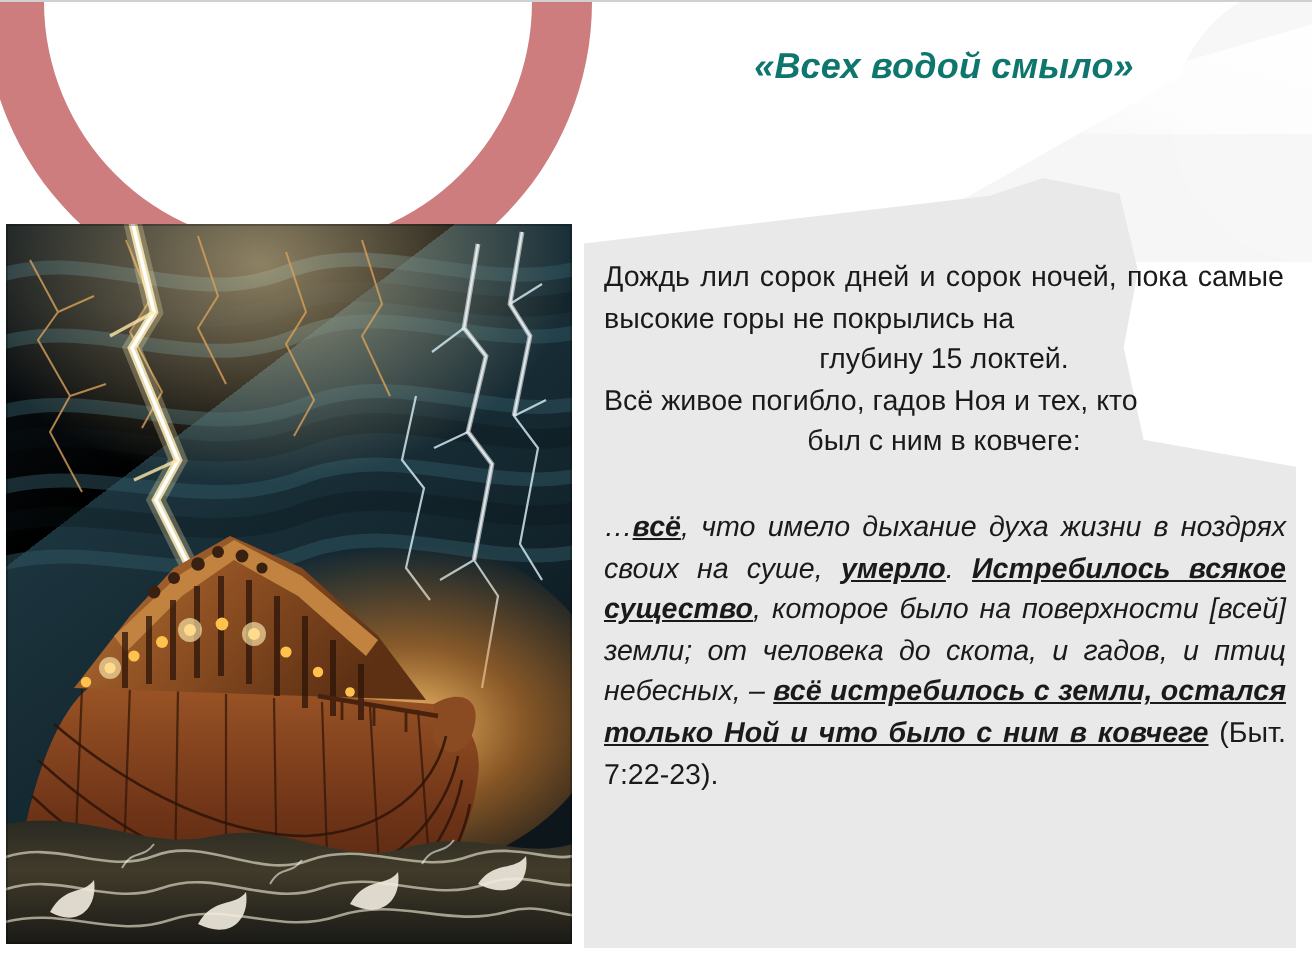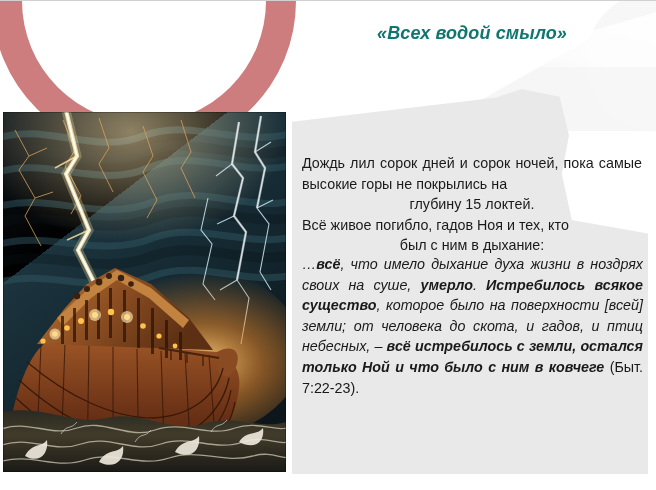--- a/index.html
+++ b/index.html
@@ -104,37 +104,36 @@
   .para-plain {
     position: absolute;
     left: 302px;
     top: 128px;
     width: 340px;
     font-size: 14.3px;
     line-height: 20.6px;
     color: #1a1a1a;
     text-align: justify;
     text-justify: inter-word;
-    margin-top: 24px;
   }
   .para-plain .noj { text-align: center; }
 
   .para-quote {
     position: absolute;
     left: 302px;
     top: 253px;
     width: 341px;
     font-size: 14.3px;
     line-height: 20.6px;
     color: #1a1a1a;
     font-style: italic;
     text-align: justify;
     text-justify: inter-word;
   }
-  .para-quote b { font-weight: bold; }
+  .para-quote b { font-weight: bold; text-decoration: underline; }
   .cite {
     font-style: normal;
     font-weight: normal;
   }
 </style>
 </head>
 <body>
 
 <div id="slide">
 
@@ -343,18 +342,18 @@
       </g>
 
       <rect x="0" y="0" width="283" height="360" fill="none" stroke="#000000" stroke-opacity="0.25" stroke-width="2"></rect>
     </svg>
   </div>
 
   <div class="para-plain">
     <div>Дождь лил сорок дней и сорок ночей, пока самые высокие горы не покрылись на</div>
     <div class="noj">глубину 15 локтей.</div>
     <div>Всё живое погибло, гадов Ноя и тех, кто</div>
-    <div class="noj">был с ним в дыхание:</div>
+    <div class="noj">был с ним в ковчеге:</div>
   </div>
 
   <div class="para-quote"><span>…</span><b>всё</b><span>, что имело дыхание духа жизни в ноздрях своих на суше, </span><b>умерло</b><span>. </span><b>Истребилось всякое существо</b><span>, которое было на поверхности [всей] земли; от человека до скота, и гадов, и птиц небесных, – </span><b>всё истребилось с земли, остался только Ной и что было с ним в ковчеге</b><span class="cite"> (Быт. 7:22-23).</span></div>
 
 </div>
 
 </body></html>

